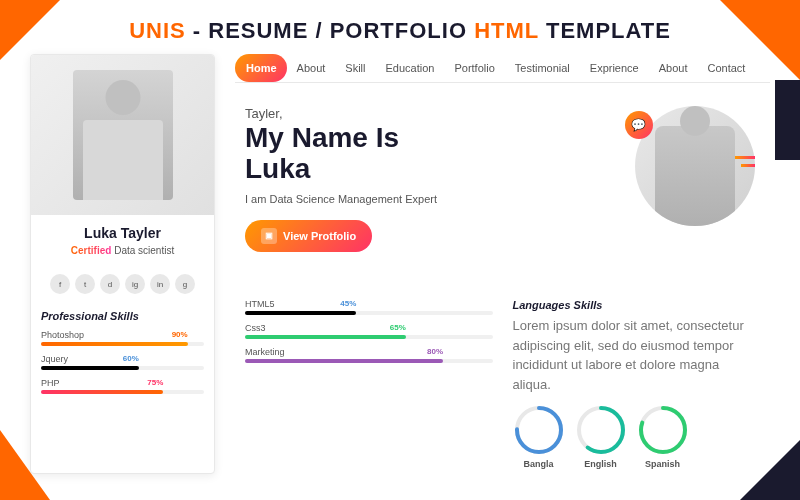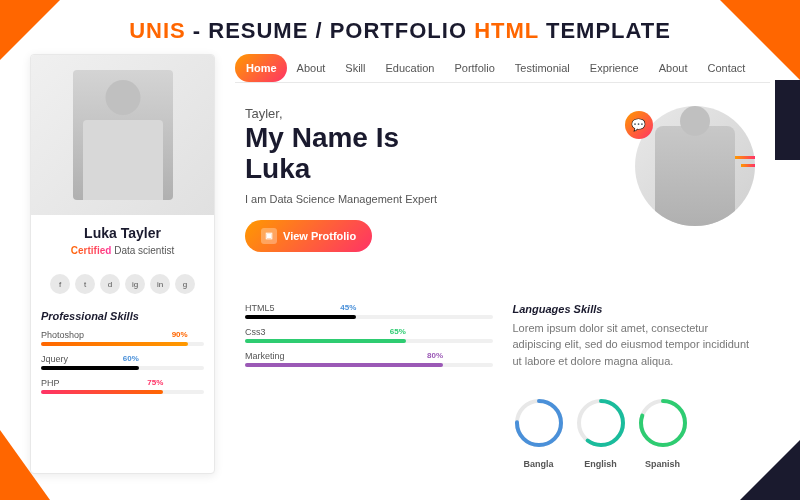--- a/index.html
+++ b/index.html
@@ -368,37 +368,37 @@
       flex: 1;
     }
     .lang-title {
       font-size: 11px;
       font-weight: 700;
       color: #1a1a2e;
       margin-bottom: 5px;
       font-style: italic;
     }
     .lang-desc {
-      font-size: 11px;
+      font-size: 13px;
       color: #777;
       line-height: 1.5;
-      margin-bottom: 28px;
+      margin-bottom: 10px;
     }
 
     
     .lang-circles {
       display: flex;
       gap: 10px;
       flex-wrap: wrap;
     }
     .lang-circle-wrap {
       display: flex;
       flex-direction: column;
       align-items: center;
-      gap: 10px;
+      gap: 3px;
     }
     .lang-circle-label {
       font-size: 9px;
       font-weight: 600;
       color: #555;
     }
 
     
     .bar-orange { background: linear-gradient(90deg, #ff6600, #ff9900); }
     .bar-blue { background: #000000; }

